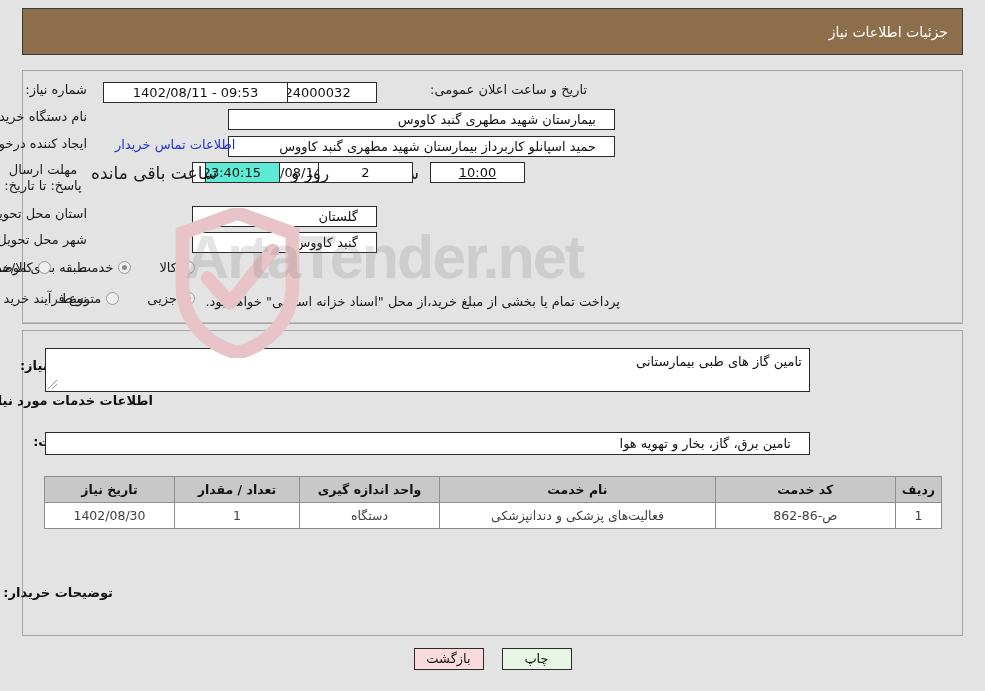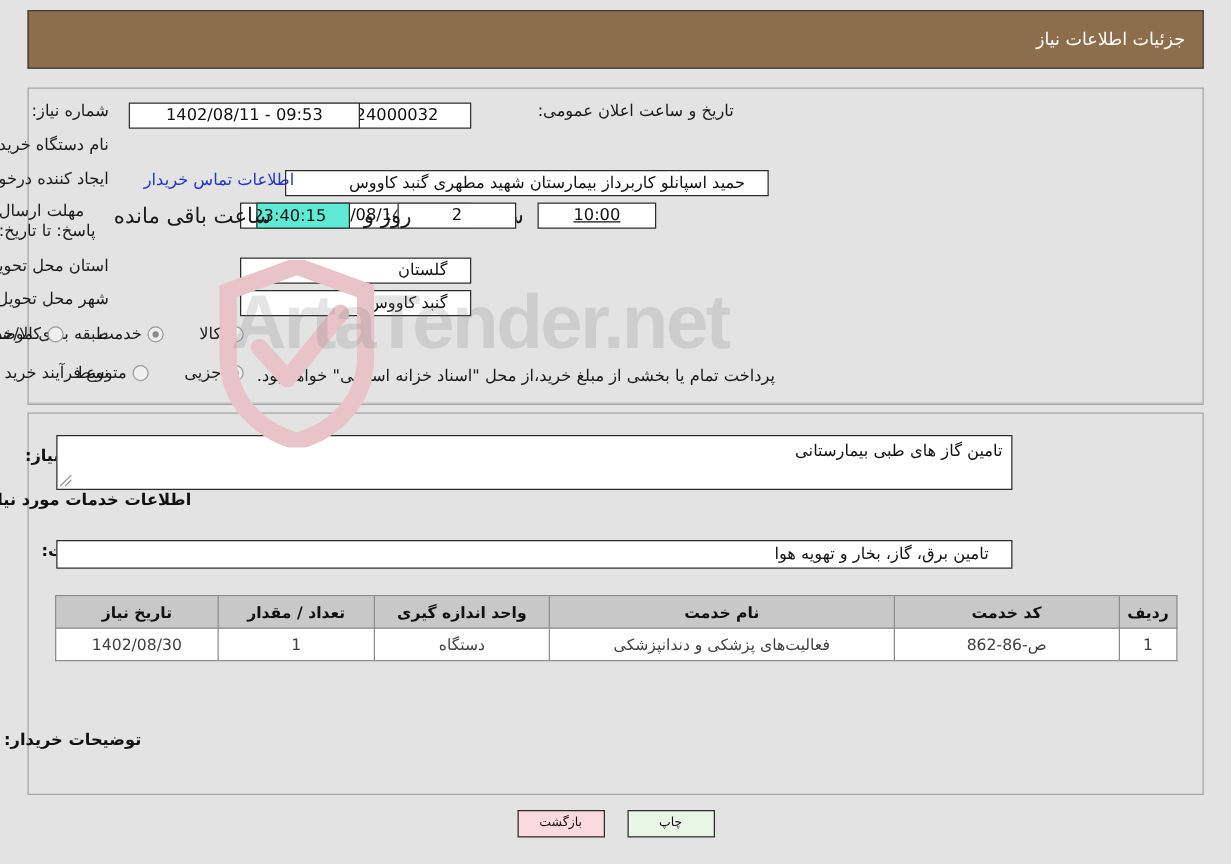--- a/index.html
+++ b/index.html
@@ -188,21 +188,21 @@
     left: 0; top: 648px;
     width: 985px;
     display: flex;
     justify-content: center;
     gap: 18px;
     direction: ltr;
   }
   .btn {
     height: 22px;
     min-width: 70px;
-    font-size: 10px;
+    font-size: 13px;
     border: 1px solid #2b2b2b;
     line-height: 20px;
     text-align: center;
     padding: 0 10px;
     cursor: pointer;
     color: #111;
   }
   .btn.print  { background: #e8f6e6; }
   .btn.back   { background: #fadadd; }
 
@@ -238,29 +238,30 @@
 
   <div class="frow" style="right:398px; top:82px;">
     <span class="lbl">تاریخ و ساعت اعلان عمومی:</span>
   </div>
 
   <div class="fld" style="position:absolute; left:103px; top:82px; width:185px;">09:53 - 1402/08/11</div>
 
   <div class="frow" style="right:898px; top:109px;">
     <span class="lbl">نام دستگاه خریدار:</span>
   </div>
+  <div class="fld rtl-right" style="position:absolute; right:370px; left:228px; top:109px;">بیمارستان شهید مطهری گنبد کاووس</div>
 
   <div class="frow" style="right:898px; top:136px;">
     <span class="lbl">ایجاد کننده درخواست:</span>
   </div>
   <div class="fld rtl-right" style="position:absolute; right:370px; left:228px; top:136px;">حمید اسپانلو کاربرداز بیمارستان شهید مطهری گنبد کاووس</div>
   <div class="link" style="position:absolute; left:115px; top:137px;">اطلاعات تماس خریدار</div>
 
   <div class="frow" style="right:898px; top:162px; flex-direction:column; align-items:flex-end; line-height:16px;">
-    <span class="lbl" style="white-space:normal; width:88px; text-align:left; display:block;">مهلت ارسال پاسخ: تا تاریخ:</span>
+    <span class="lbl" style="white-space:normal; width:88px; text-align:center; display:block;">مهلت ارسال پاسخ: تا تاریخ:</span>
   </div>
   <div class="fld" style="position:absolute; right:608px; top:162px; width:185px;">1402/08/14</div>
   <span class="inline-txt" style="position:absolute; right:560px; top:163px;">ساعت</span>
   <div class="fld" style="position:absolute; right:460px; top:162px; width:95px;text-decoration:underline;">10:00</div>
 
   <div class="fld" style="position:absolute; left:318px; top:162px; width:95px;">2</div>
   <span class="inline-txt" style="position:absolute; left:285px; top:163px;">روز و</span>
   <div class="fld highlight" style="position:absolute; left:205px; top:162px; width:75px;">23:40:15</div>
   <span class="inline-txt" style="position:absolute; left:85px; top:163px;">ساعت باقی مانده</span>
 

